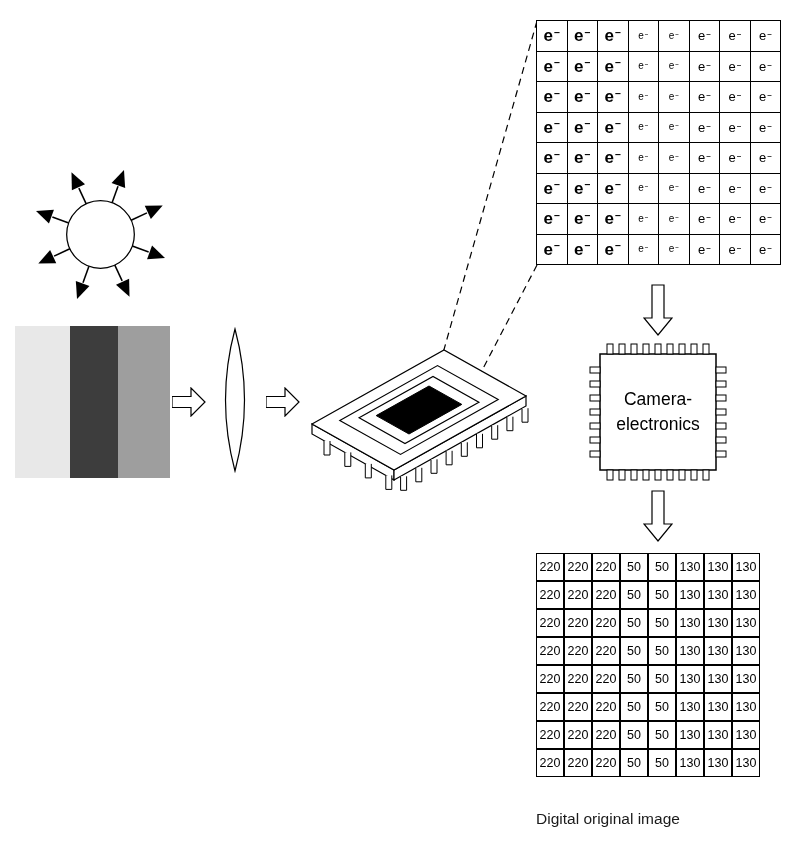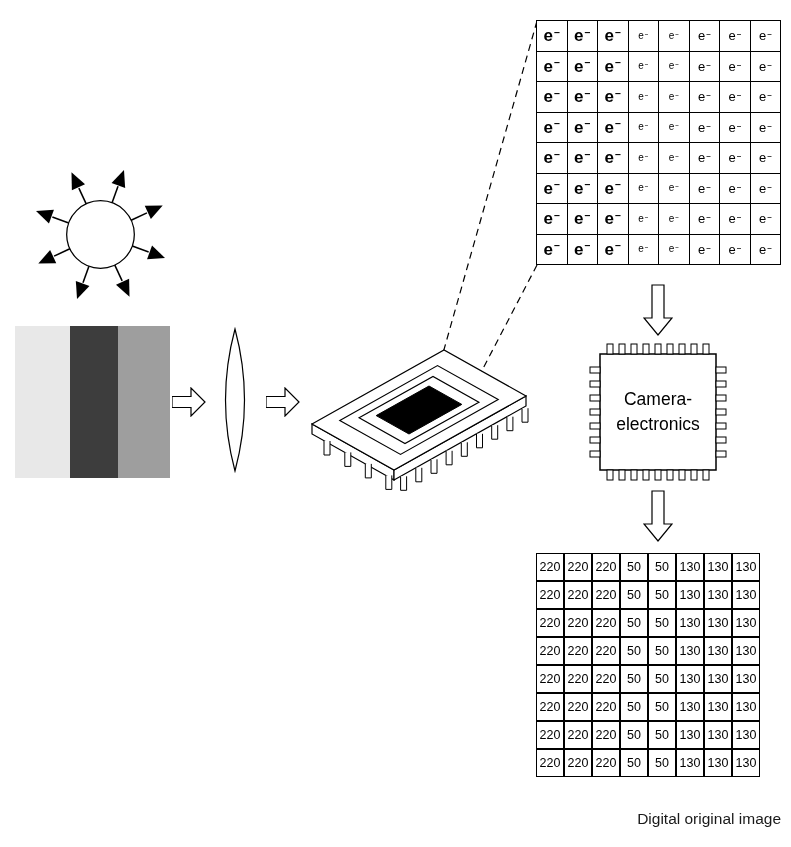--- a/index.html
+++ b/index.html
@@ -78,21 +78,21 @@
   }
   .pgrid .cell {
     border: 1px solid #000;
     display: flex; align-items: center; justify-content: center;
     font-size: 12.5px;
     background: #fff;
   }
 
   .caption {
     left: 536px; top: 810px; width: 245px;
-    text-align: right; font-size: 15.5px; color: #1a1a1a;
+    text-align: left; font-size: 15.5px; color: #1a1a1a;
   }
 </style>
 </head>
 <body>
 
 <div class="canvas">
 
   <svg class="overlay" viewBox="0 0 791 847">
     <line x1="537" y1="21" x2="428" y2="406" stroke="#000" stroke-width="1.2" stroke-dasharray="7 5"></line>
     <line x1="537" y1="265" x2="452" y2="428" stroke="#000" stroke-width="1.2" stroke-dasharray="7 5"></line>

